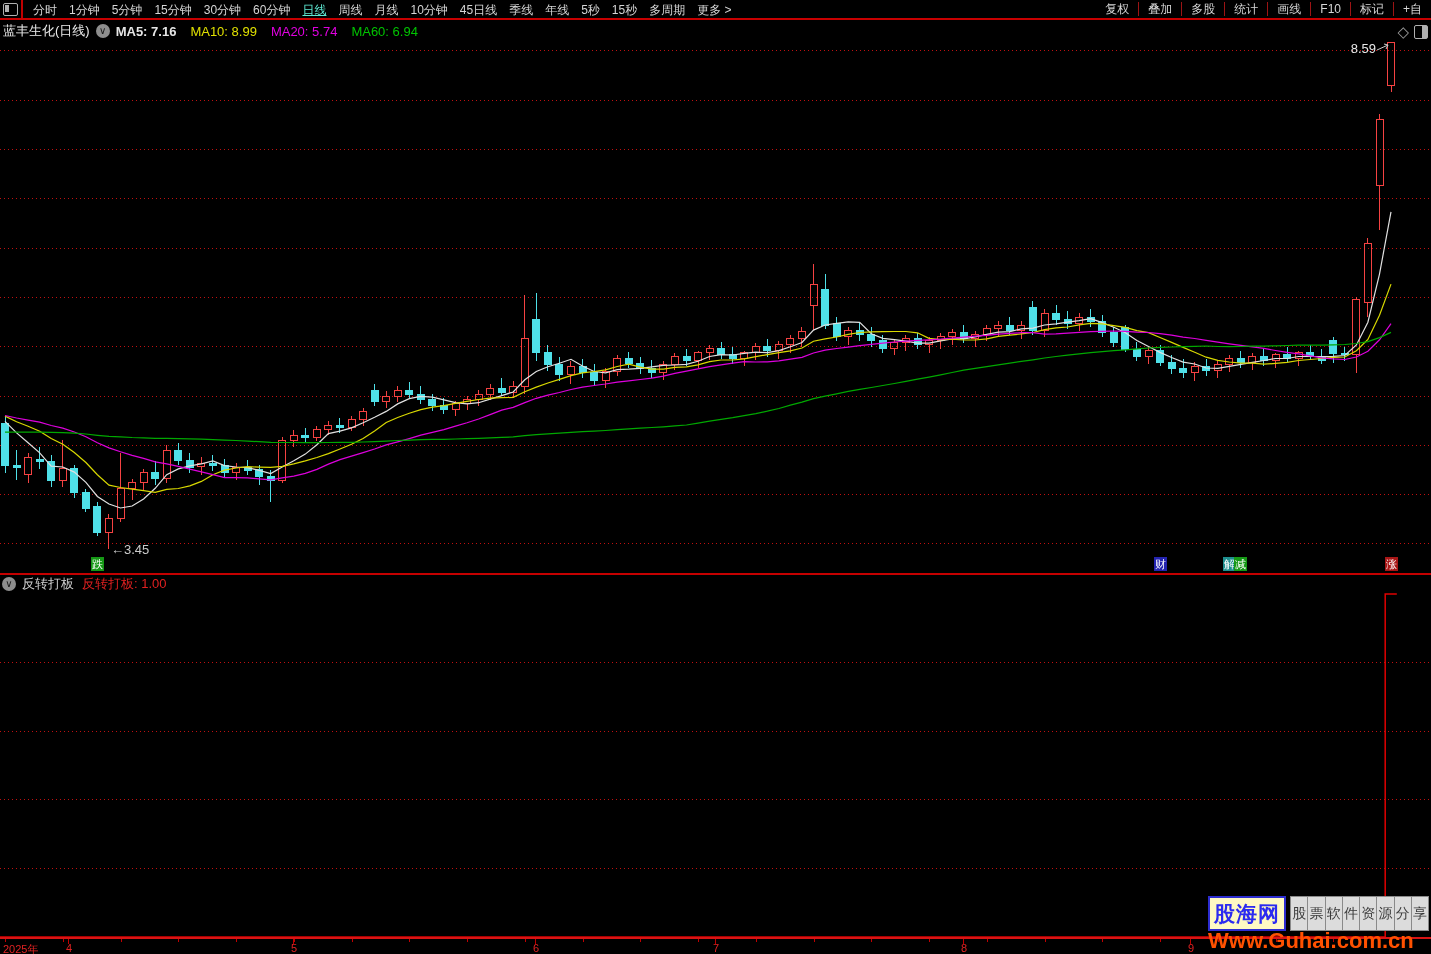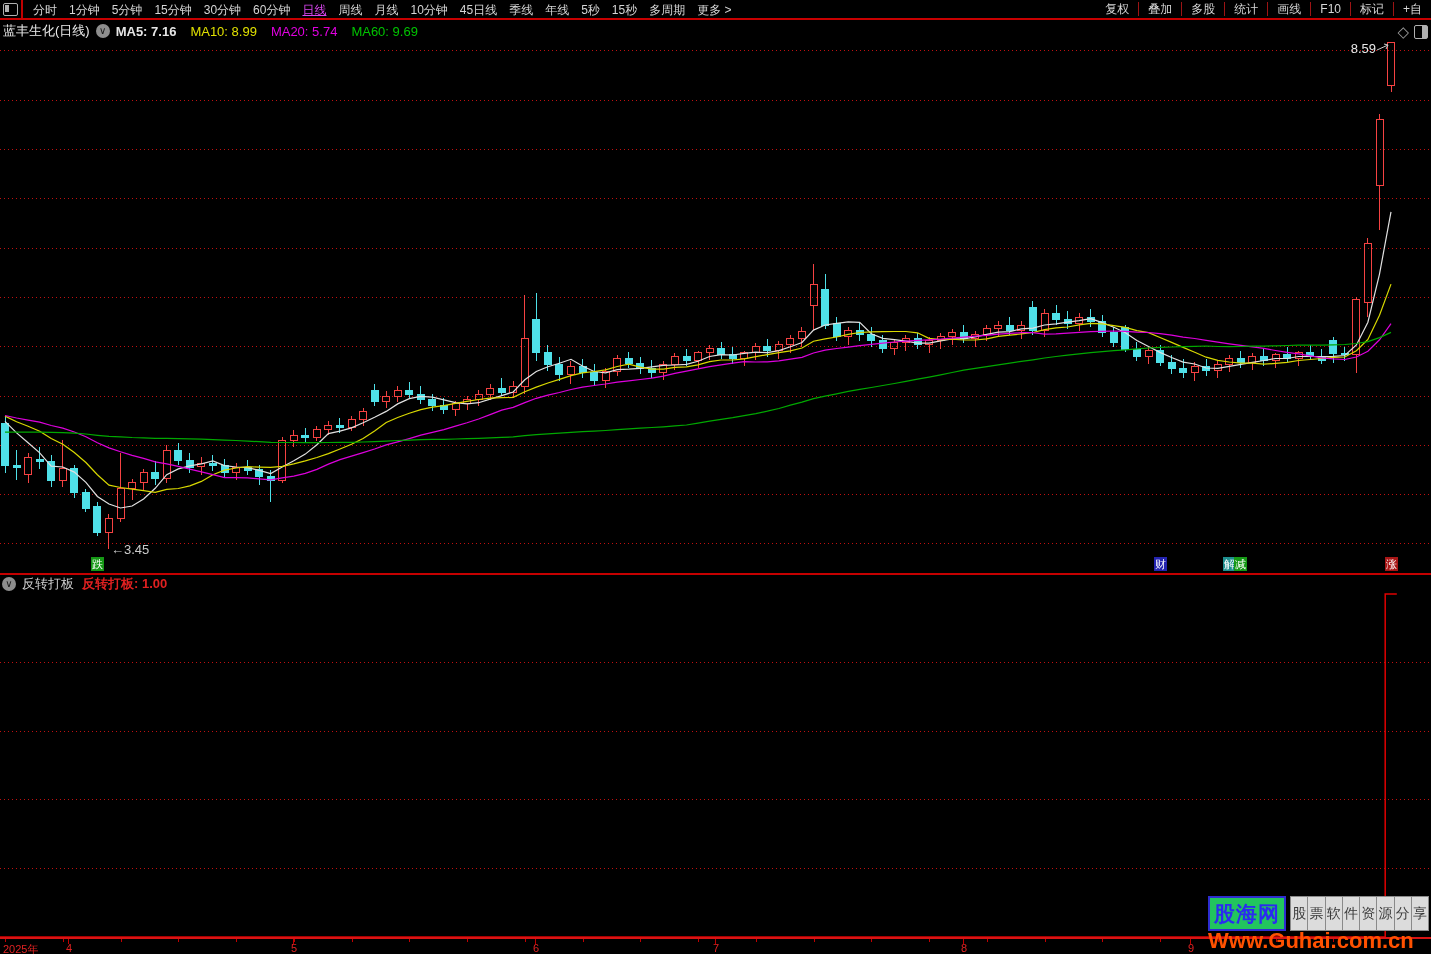--- a/index.html
+++ b/index.html
@@ -6,21 +6,21 @@
   body{width:1431px;height:954px;overflow:hidden;position:relative;
        font-family:"Liberation Sans","DejaVu Sans",sans-serif;}
   
   .toolbar{position:absolute;top:0;left:0;width:1431px;height:20px;box-sizing:border-box;
            background:#000;border-bottom:2px solid #c80000;display:flex;align-items:center;}
   .win-icon{width:13px;height:11px;border:1px solid #b0b0b0;border-radius:2px;margin:0 3px 0 3px;
             position:relative;}
   .win-icon::after{content:"";position:absolute;left:1px;top:1px;width:4px;height:7px;background:#b0b0b0;}
   .tb-red-divider{width:2px;height:18px;background:#c00000;margin-right:4px;}
   .tb-item{color:#d6d6d6;font-size:12px;padding:0 6px;white-space:nowrap;cursor:default;}
-  .tb-item.active{color:#d946ef;text-decoration:underline;}
+  .tb-item.active{color:#5eead4;text-decoration:underline;}
   .tb-right{margin-left:auto;display:flex;align-items:center;height:100%;justify-content:center;}
   .tb-right .tb-item{padding:0 9px;}
   .tb-sep{width:1px;height:14px;background:#9c1414;}
   
   .chart-header{position:absolute;top:22px;left:0;width:1431px;height:18px;display:flex;
                 align-items:center;font-size:13px;}
   .chart-title{color:#ececec;margin-left:3px;}
   .circ-icon{width:14px;height:14px;border-radius:50%;background:#8e8e8e;color:#1a1a1a;
              font-size:10px;line-height:13px;text-align:center;margin:0 6px;}
   .circ-icon::after{content:"\2228";}
@@ -42,21 +42,21 @@
   .x-label{position:absolute;top:3px;font-size:11px;color:#e02222;white-space:nowrap;}
   
   .tr-icons{position:absolute;top:24px;right:3px;display:flex;align-items:center;gap:5px;}
   .diamond-icon{color:#9a9a9a;font-size:15px;line-height:15px;}
   .panel-icon{width:12px;height:12px;border:1.5px solid #b0b0b0;border-radius:2px;position:relative;}
   .panel-icon::after{content:"";position:absolute;right:0;top:0;width:5px;height:12px;background:#b0b0b0;}
   
   .watermark{position:absolute;right:2px;bottom:1px;width:221px;z-index:5;}
   .wm-row{display:flex;align-items:stretch;gap:4px;height:35px;}
   .wm-site{border:2px solid #2d2dd0;color:#2b2bf0;font-weight:bold;font-size:21px;
-           line-height:31px;padding:0 4px;background:#22c55e;letter-spacing:1px;}
+           line-height:31px;padding:0 4px;background:#fef9c3;letter-spacing:1px;}
   .wm-grid{display:flex;flex:1;}
   .wm-cell{flex:1;background:#dcdcdc;border:1px solid #8a8a8a;border-left:none;color:#3a3a3a;
            font-size:14px;display:flex;align-items:center;justify-content:center;}
   .wm-cell:first-child{border-left:1px solid #8a8a8a;}
   .wm-url{color:#ff5100;font-weight:bold;font-size:22px;line-height:24px;letter-spacing:0;
           margin-top:-2px;white-space:nowrap;}
 </style>
 </head>
 <body>
 
@@ -79,21 +79,21 @@
       <span class="tb-sep"></span>
       <span class="tb-item">标记</span>
       <span class="tb-sep"></span>
       <span class="tb-item">+自</span>
     </span>
 </div>
 
 <div class="chart-header">
   <span class="chart-title">蓝丰生化(日线)</span>
   <span class="circ-icon"></span>
-  <span id="ma-values"><span class="ma-item" style="color: rgb(230, 230, 230); font-weight: bold;">MA5: 7.16</span><span class="ma-item" style="color: rgb(224, 224, 0);">MA10: 8.99</span><span class="ma-item" style="color: rgb(224, 0, 224);">MA20: 5.74</span><span class="ma-item" style="color: rgb(0, 196, 0);">MA60: 9.69</span></span>
+  <span id="ma-values"><span class="ma-item" style="color: rgb(230, 230, 230); font-weight: bold;">MA5: 7.16</span><span class="ma-item" style="color: rgb(224, 224, 0);">MA10: 8.99</span><span class="ma-item" style="color: rgb(224, 0, 224);">MA20: 5.74</span><span class="ma-item" style="color: rgb(0, 196, 0);">MA60: 6.94</span></span>
 </div>
 
 <div class="tr-icons">
   <span class="diamond-icon">◇</span>
   <span class="panel-icon"></span>
 </div>
 
 <svg id="main-svg" width="1431" height="517" viewBox="0 0 1431 517">
     <g shape-rendering="crispEdges">
       <line x1="0" y1="10.9" x2="1431" y2="10.9" stroke="#c01010" stroke-width="1" stroke-dasharray="1 3"></line>
@@ -425,21 +425,21 @@
     <span class="badge" style="background: rgb(30, 143, 143); left: 1223px;">解</span>
     <span class="badge" style="background: rgb(21, 152, 21); left: 1234px;">减</span>
     <span class="badge" style="background: rgb(168, 22, 22); left: 1385px;">涨</span>
   </div>
 
 <div class="panel-divider"></div>
 
 <div class="ind-header">
   <span class="circ-icon" style="margin-left:2px"></span>
   <span class="ind-name">反转打板</span>
-  <span id="ind-value" style="color: rgb(224, 32, 32); font-weight: bold;">反转打板: 1.00</span>
+  <span id="ind-value" style="color: rgb(224, 32, 32);">反转打板: 1.00</span>
 </div>
 
 <svg id="ind-svg" width="1431" height="345" viewBox="0 0 1431 345">
     <g shape-rendering="crispEdges">
       <line x1="0" y1="276.4" x2="1431" y2="276.4" stroke="#c01010" stroke-width="1" stroke-dasharray="1 3"></line>
       <line x1="0" y1="207.8" x2="1431" y2="207.8" stroke="#c01010" stroke-width="1" stroke-dasharray="1 3"></line>
       <line x1="0" y1="139.2" x2="1431" y2="139.2" stroke="#c01010" stroke-width="1" stroke-dasharray="1 3"></line>
       <line x1="0" y1="70.6" x2="1431" y2="70.6" stroke="#c01010" stroke-width="1" stroke-dasharray="1 3"></line>
     </g>
     <path d="M -0.8 345.0 L 1385.2 345.0 L 1385.2 2.0 L 1396.8 2.0" fill="none" stroke="#e00000" stroke-width="1.5"></path>

